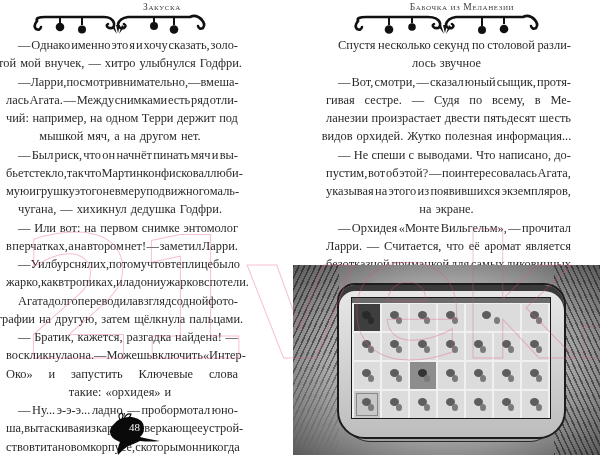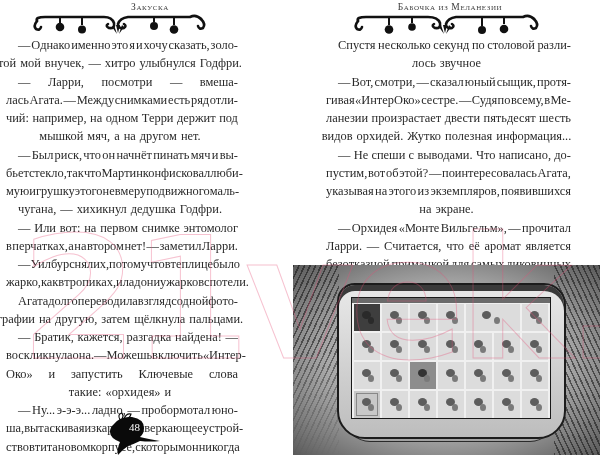--- a/index.html
+++ b/index.html
@@ -9,20 +9,21 @@
   }
   .page { position: absolute; top: 0; height: 455px; }
   .page-left { left: 0; width: 300px; }
   .page-right { left: 300px; width: 300px; }
 
   .running-head {
     position: absolute; top: 2px; left: 0; width: 100%;
     text-align: center; font-size: 9.5px; letter-spacing: 0.6px;
     font-variant: small-caps; color: #3a3a3a;
     font-family: "Liberation Serif", serif;
+    padding-left: 12px;
   }
   .ornament { position: absolute; top: 13px; left: 0; width: 100%; height: 26px; }
 
   .text-block { position: absolute; top: 36px; font-family: "Liberation Serif", serif; font-size: 12.4px; line-height: 18.25px; }
   .page-left .text-block { left: 6px; width: 232px; }
   .page-right .text-block { left: 26px; width: 245px; }
   .line { white-space: nowrap; display: flex; justify-content: space-between; height: 18.25px; }
   .line.last { justify-content: center; }
   .line.indent { padding-left: 12px; }
   .line span.w { display: inline-block; }
@@ -130,20 +131,21 @@
         <span class="w">внучек,</span>
         <span class="w">—</span>
         <span class="w">хитро</span>
         <span class="w">улыбнулся</span>
         <span class="w">Годфри.</span>
       </div>
       <div class="line indent">
         <span class="w">—</span>
         <span class="w">Ларри,</span>
         <span class="w">посмотри</span>
+        <span class="w">внимательно,</span>
         <span class="w">—</span>
         <span class="w">вмеша-</span>
       </div>
       <div class="line">
         <span class="w">лась</span>
         <span class="w">Агата.</span>
         <span class="w">—</span>
         <span class="w">Между</span>
         <span class="w">снимками</span>
         <span class="w">есть</span>
@@ -375,21 +377,20 @@
         <span class="w">Вот,</span>
         <span class="w">смотри,</span>
         <span class="w">—</span>
         <span class="w">сказал</span>
         <span class="w">юный</span>
         <span class="w">сыщик,</span>
         <span class="w">протя-</span>
       </div>
       <div class="line">
         <span class="w">гивая</span>
-        <span class="w">«ИнтерОко»</span>
         <span class="w">сестре.</span>
         <span class="w">—</span>
         <span class="w">Судя</span>
         <span class="w">по</span>
         <span class="w">всему,</span>
         <span class="w">в</span>
         <span class="w">Ме-</span>
       </div>
       <div class="line">
         <span class="w">ланезии</span>
@@ -422,22 +423,22 @@
         <span class="w">этой?</span>
         <span class="w">—</span>
         <span class="w">поинтересовалась</span>
         <span class="w">Агата,</span>
       </div>
       <div class="line">
         <span class="w">указывая</span>
         <span class="w">на</span>
         <span class="w">этого</span>
         <span class="w">из</span>
+        <span class="w">появившихся</span>
         <span class="w">экземпляров,</span>
-        <span class="w">появившихся</span>
       </div>
       <div class="line last">
         <span class="w">на</span>
         <span class="w">экране.</span>
       </div>
       <div class="line indent">
         <span class="w">—</span>
         <span class="w">Орхидея</span>
         <span class="w">«Монте</span>
         <span class="w">Вильгельм»,</span>

